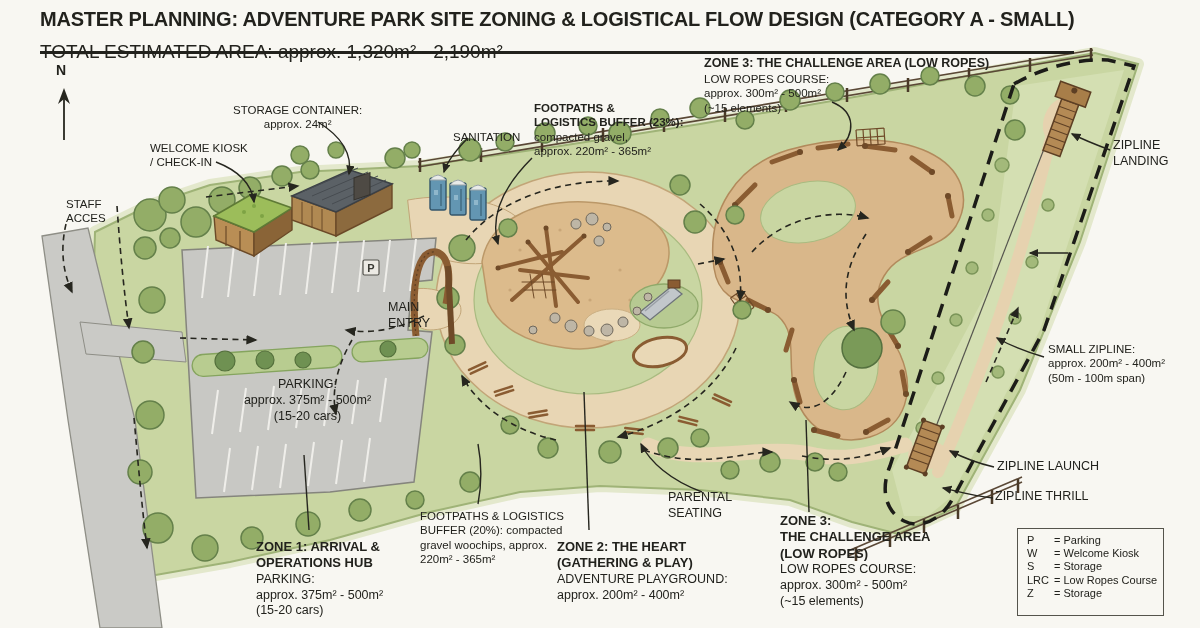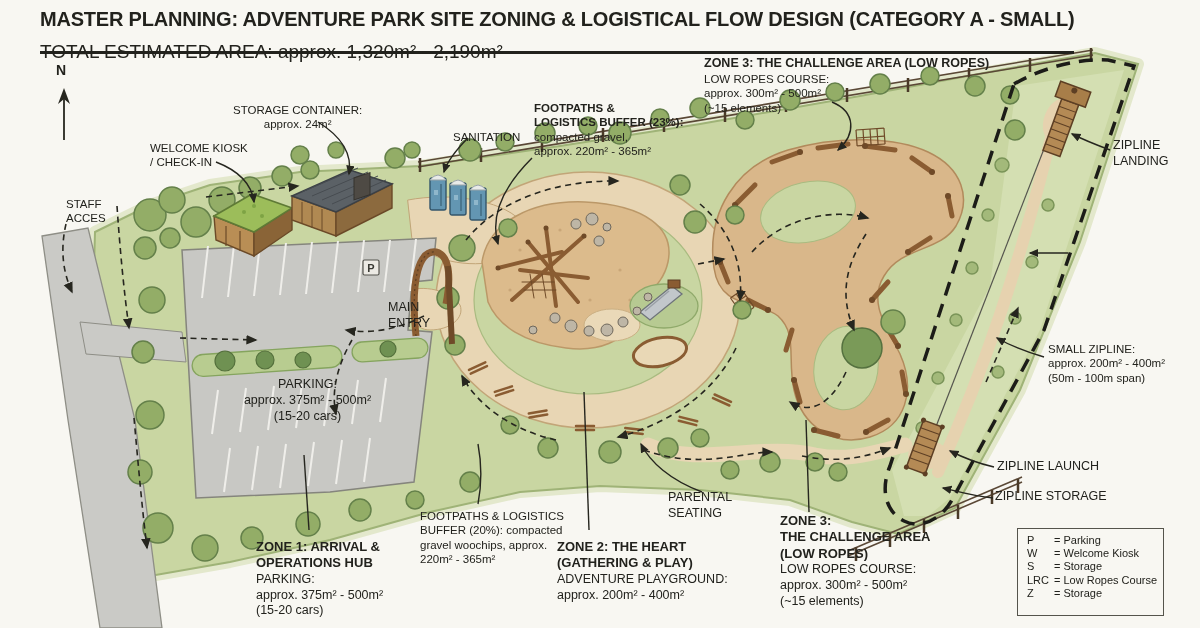--- a/index.html
+++ b/index.html
@@ -507,21 +507,21 @@
 </div>
 <div class="lbl" style="left:1048px;top:342px;">
   <span>SMALL ZIPLINE:</span>
   <span>approx. 200m² - 400m²</span>
   <span>(50m - 100m span)</span>
 </div>
 <div class="lbl big" style="left:997px;top:459px;">
   <span>ZIPLINE LAUNCH</span>
 </div>
 <div class="lbl big" style="left:995px;top:489px;">
-  <span>ZIPLINE STORAGE</span>
+  <span>ZIPLINE THRILL</span>
 </div>
 <div class="lbl big" style="left:388px;top:300px;">
   <span>MAIN</span>
       <span>ENTRY</span>
 </div>
 <div class="lbl big center" style="left:240px;top:377px;width:135px;">
   <span>PARKING:</span>
   <span>approx. 375m² - 500m²</span>
   <span>(15-20 cars)</span>
 </div>

